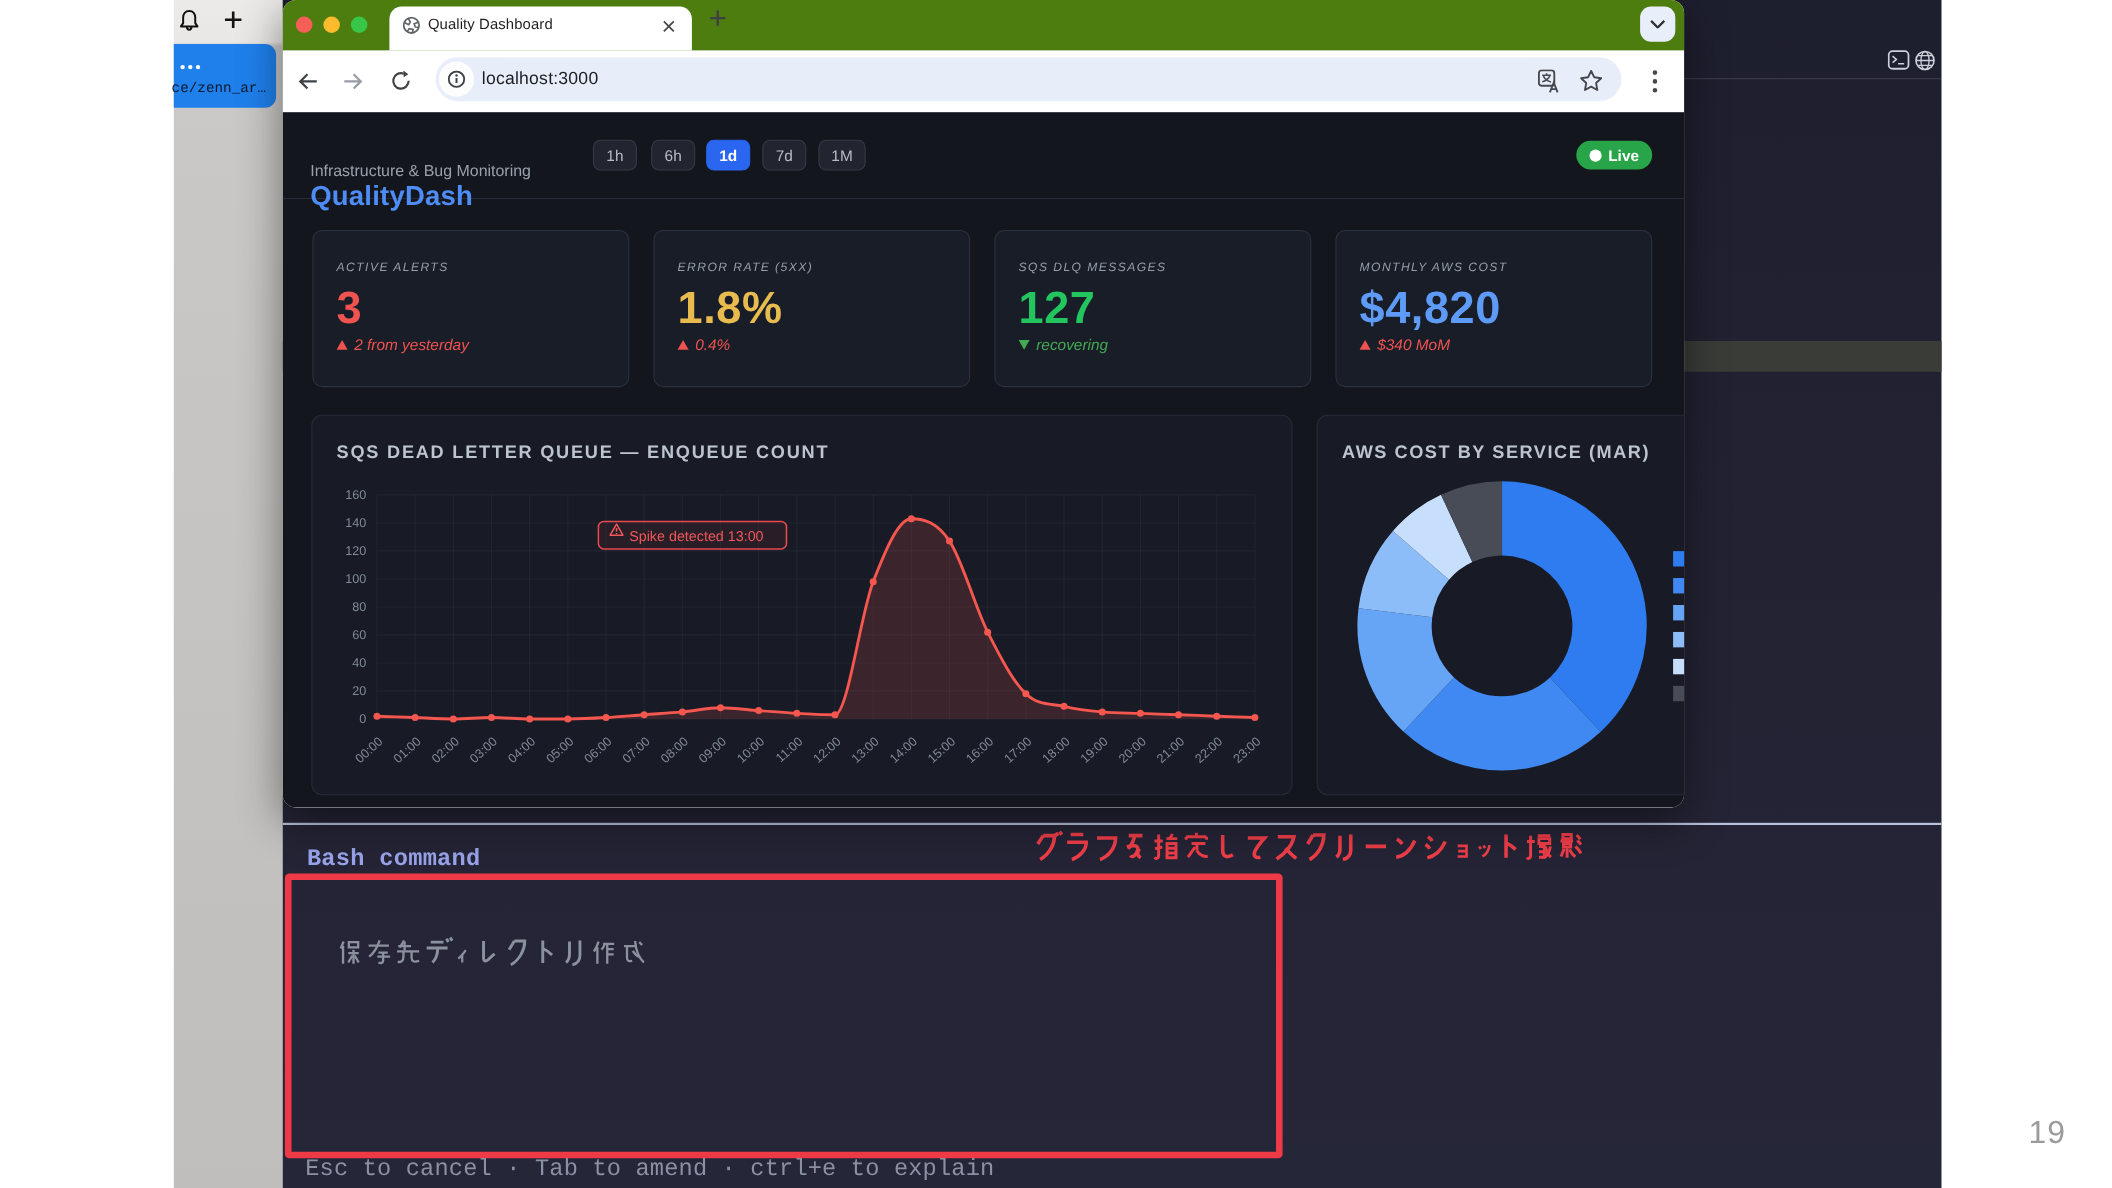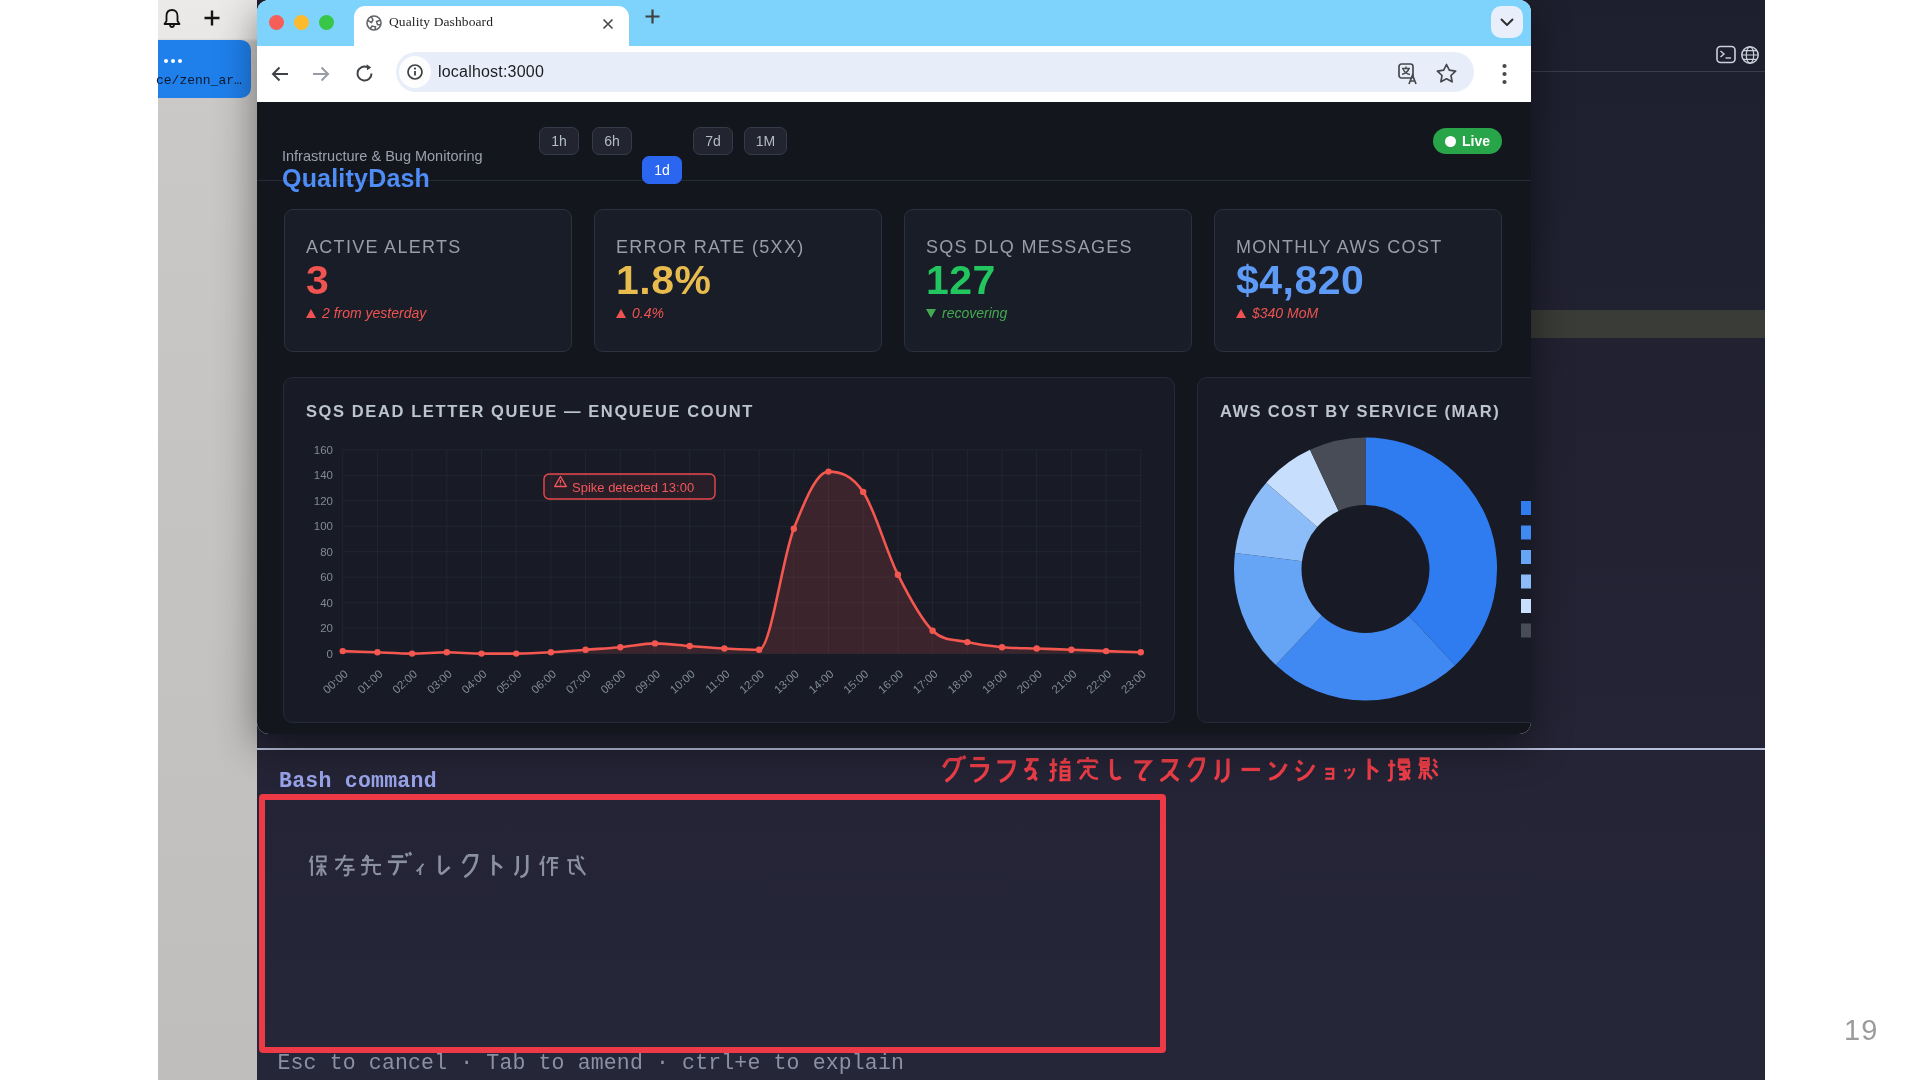--- a/index.html
+++ b/index.html
@@ -24,45 +24,45 @@
   #bashlabel { left:22px; top:769px; font-family:"Liberation Mono",monospace;
     font-weight:bold; font-size:21.5px; color:#99a3e9; letter-spacing:0.25px; }
   #redbox { left:2px; top:794px; width:907px; height:259px; border:6px solid #ee3a46; border-radius:4px; }
   #termtext { left:20.5px; top:822px; font-family:"Liberation Mono",monospace;
     font-size:21.5px; line-height:28.7px; color:#e9e9f0; white-space:pre; letter-spacing:0.15px; }
   #esc { left:20.5px; top:1051px; font-family:"Liberation Mono",monospace;
     font-size:21.5px; color:#8b90a2; letter-spacing:0.15px; }
   
   #chrome { left:257px; top:0; width:1274px; height:734px; border-radius:12px;
     background:#ffffff; box-shadow:0 12px 40px rgba(0,0,0,0.45); overflow:hidden; }
-  #tabbar { left:0; top:0; width:100%; height:46px; background:#7dd3fc;font-family:Liberation Serif, serif; }
+  #tabbar { left:0; top:0; width:100%; height:46px; background:#4d7c0f; }
   .light { position:absolute; top:15px; width:15px; height:15px; border-radius:50%; }
   #tab { left:97px; top:6px; width:275px; height:40px; background:#ffffff; border-radius:11px 11px 0 0; }
   #tab .title { position:absolute; left:35px; top:8px; font-size:13.5px; color:#1e1f21; letter-spacing:0.1px; }
   #newtab { left:388px; top:9px; }
   #chevbtn { left:1234px; top:6px; width:32px; height:32px; border-radius:10px; background:#e9eefb; }
   #toolbar { left:0; top:46px; width:100%; height:56px; background:#ffffff; }
   #urlpill { left:139px; top:6px; width:1078px; height:40px; border-radius:20px; background:#e8eef9; }
   #urlpill .circ { position:absolute; left:3px; top:4px; width:32px; height:32px; border-radius:50%; background:#fdfdfe; }
   #urlpill .url { position:absolute; left:42px; top:11px; font-size:16px; color:#1b1d21; letter-spacing:0.2px; }
   
   #dash { left:0; top:102px; width:1274px; height:632px; background:#14161e; }
   #dhead { left:0; top:0; width:100%; height:79px; border-bottom:1px solid #262b38; }
   #dtitle { left:25px; top:15px; font-size:25px; font-weight:bold; color:#4e8cf6; letter-spacing:0.2px;margin-top:47px; }
   #dsub { left:25px; top:46px; font-size:14.5px; color:#99a1ac; }
   .tbtn { position:absolute; top:25px; height:28px; border:1px solid #343a47; border-radius:7px;
     background:#22252f; color:#b6bcc6; font-size:14px; text-align:center; line-height:26px; }
-  .tbtn.on { background:#2a66f0; border-color:#2a66f0; color:#fff; font-weight:normal;margin-top:29px; }
+  .tbtn.on { background:#2a66f0; border-color:#2a66f0; color:#fff; font-weight:bold; }
   #live { left:1176px; top:26px; width:69px; height:26px; border-radius:13px; background:#28a449;
     color:#fff; font-size:14px; font-weight:bold; line-height:26px; }
   #live .dot { position:absolute; left:12px; top:7.5px; width:11px; height:11px; border-radius:50%; background:#fff; }
   #live .lt { position:absolute; left:29px; }
   .card { position:absolute; top:107px; width:288px; height:143px; background:#191d27;
     border:1px solid #2c3140; border-radius:9px; }
-  .card .lab { position:absolute; left:21px; top:27px; font-size:18px; color:#969eaa; letter-spacing:1.3px; }
+  .card .lab { position:absolute; left:21px; top:27px; font-size:11px; color:#969eaa; letter-spacing:1.3px;font-style:italic; }
   .card .val { position:absolute; left:21px; top:47px; font-size:41px; font-weight:bold; letter-spacing:0.5px; }
   .card .sub { position:absolute; left:21px; top:95px; font-size:14px;font-style:italic; }
   .tri-u { display:inline-block; width:0; height:0; border-left:5.5px solid transparent;
     border-right:5.5px solid transparent; border-bottom:9px solid #ef5350; margin-right:6px; }
   .tri-d { display:inline-block; width:0; height:0; border-left:5.5px solid transparent;
     border-right:5.5px solid transparent; border-top:9px solid #43a952; margin-right:6px; }
   .panel { position:absolute; top:275px; height:346px; background:#181b25;
     border:1px solid #262b37; border-radius:10px; }
   #lpanel { left:26px; width:892px; }
   #dpanel { left:940px; width:344px; }

